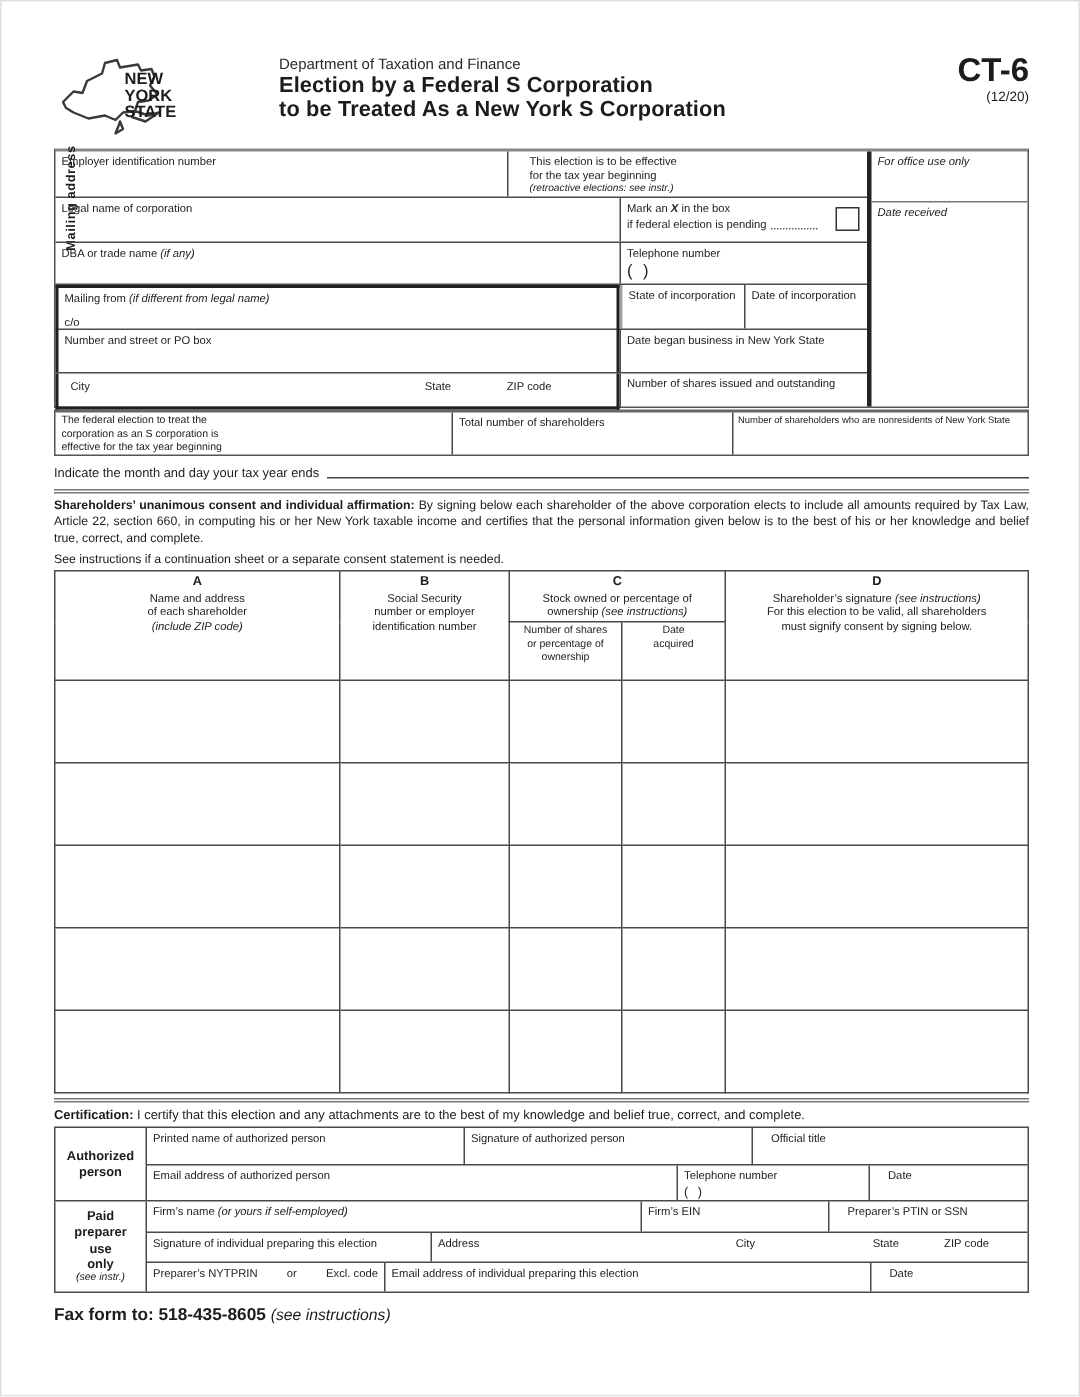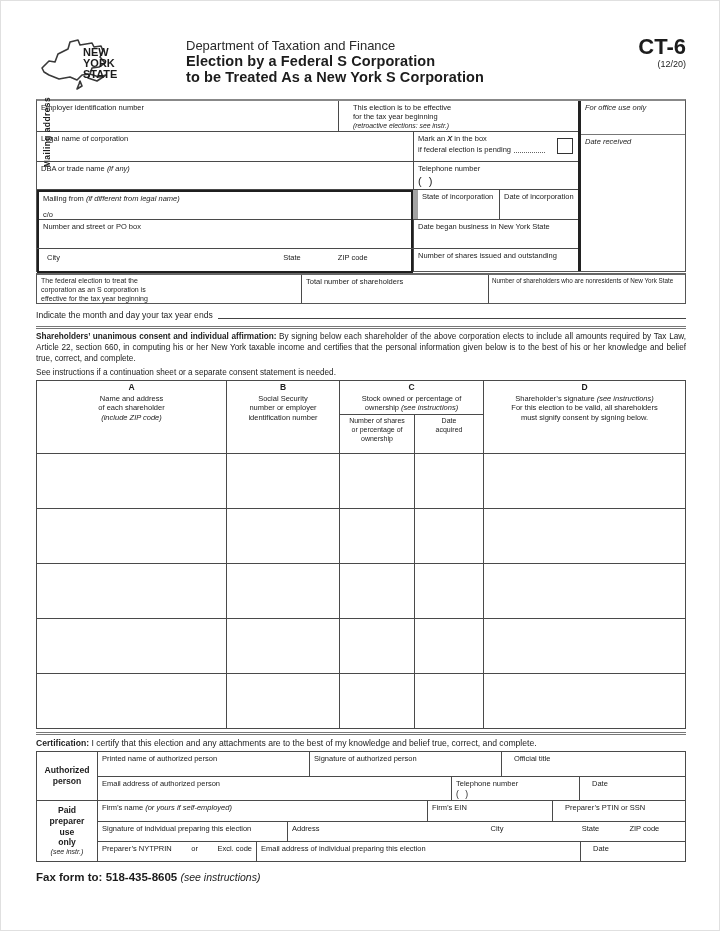--- a/index.html
+++ b/index.html
@@ -5,21 +5,21 @@
   * { box-sizing: border-box; margin: 0; padding: 0; }
   html,body { background:#ffffff; }
   body { font-family: "Liberation Sans", "DejaVu Sans", sans-serif; color:#1c1c1c; }
   .page { position:relative; width:720px; height:931px; background:#fff; border:1px solid #e0e0e0; overflow:hidden; }
   .form { position:absolute; left:35px; top:33px; width:650px; }
 
   
   .hdr { display:flex; align-items:flex-start; height:60px; }
   .logo { width:112px; height:58px; flex:0 0 auto; }
   .hdr-titles { margin-left:38px; flex:1; padding-top:4px; }
-  .hdr-dept { font-size:13px; color:#2a2a2a; }
+  .hdr-dept { font-size:10px; color:#2a2a2a; }
   .hdr-t1, .hdr-t2 { font-size:14.5px; font-weight:bold; line-height:16px; letter-spacing:.1px; }
   .hdr-right { text-align:right; padding-top:2px; width:70px; }
   .hdr-formno { font-size:22px; font-weight:bold; line-height:22px; }
   .hdr-rev { font-size:9px; margin-top:1px; }
 
   
   .lbl { font-size:7.5px; color:#222; line-height:1.25; }
   .it { font-style:italic; }
   .preline { white-space:pre-line; }
 
@@ -40,21 +40,21 @@
   .fcol { flex:1; display:flex; flex-direction:column; }
   .fr { display:flex; position:relative; }
   .fr + .fr { border-top:1px solid #4a4a4a; }
   .fr .fl { flex:1; padding:2px 4px; position:relative; }
   .fr .frgt { width:165px; flex:0 0 auto; border-left:1px solid #4a4a4a; padding:2px 4px; position:relative; }
   .h29{height:29px}.h28{height:28px}.h30{height:30px}.h24{height:24px}
   .thick-t { border:2px solid #1f1f1f; border-bottom:none; margin-bottom:-1px; z-index:2; }
   .thick-m { border-left:2px solid #1f1f1f; border-right:2px solid #1f1f1f; }
   .thick-b { border-left:2px solid #1f1f1f; border-right:2px solid #1f1f1f; border-bottom:2px solid #1f1f1f; margin-bottom:-1px; }
   .co { position:absolute; left:4px; bottom:1px; font-size:7.5px; }
-  .split2 { display:flex; width:165px; flex:0 0 auto; border-left:5px solid #a3a3a3; }
+  .split2 { display:flex; width:165px; flex:0 0 auto; border-left:2px solid #a3a3a3; }
   .split2 .sc { padding:2px 4px; }
   .split2 .sc:first-child { width:82px; border-right:1px solid #4a4a4a; }
   .split2 .sc:last-child { flex:1; }
   .phone-parens { font-size:11px; margin-top:2px; letter-spacing:2px; }
   .mline2 { display:flex; align-items:flex-end; padding-right:26px; margin-top:2px; }
   .leader { flex:1; border-bottom:1px dotted #666; margin:0 3px 2px 3px; height:6px; }
   .cbox { position:absolute; right:5px; top:6px; width:16px; height:16px; border:1.5px solid #333; background:#fff; }
   .citylabels { position:relative; height:100%; }
   .citylabels .cl1{position:absolute;left:4px;top:2px}
   .citylabels .cl2{position:absolute;left:66%;top:2px}

